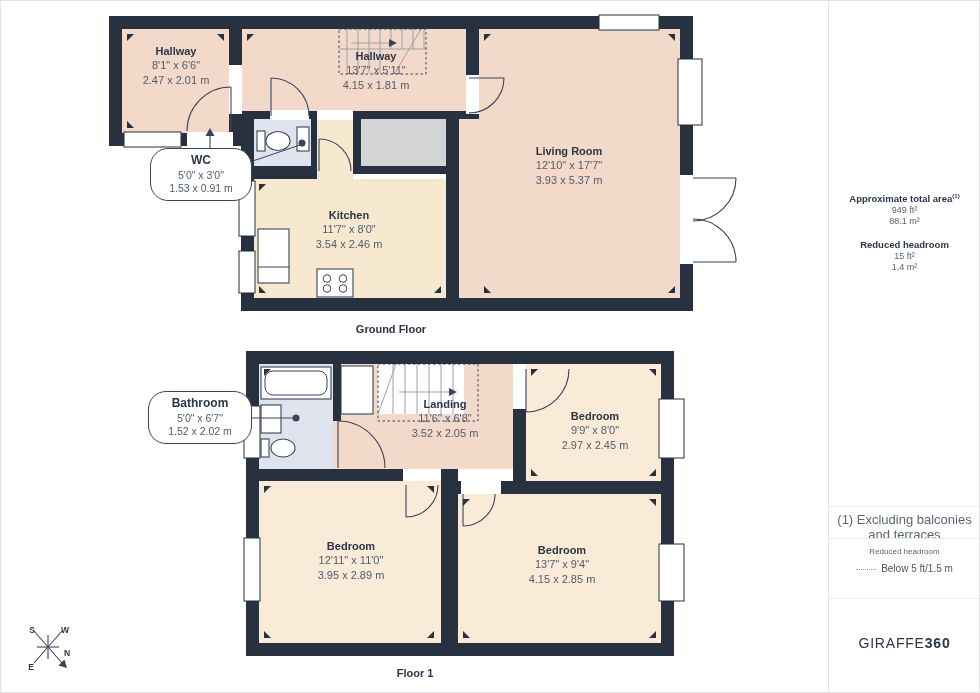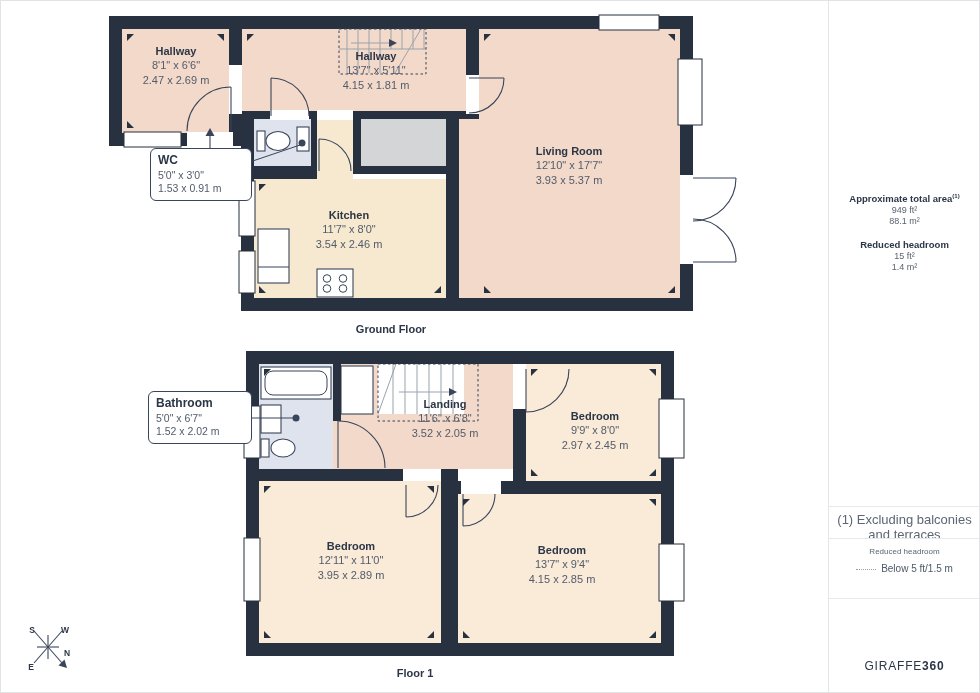--- a/index.html
+++ b/index.html
@@ -25,40 +25,40 @@
   .leader{stroke:var(--line);stroke-width:1;}
   .dot{fill:var(--line);}
   .arrowfill{fill:var(--line);}
   .ctxt{font:700 8.5px "Liberation Sans",sans-serif;fill:#2b3647;}
   .cline{stroke:var(--line);stroke-width:1.1;}
 
   
   .room-label{position:absolute;transform:translateX(-50%);text-align:center;color:#2b3647;line-height:1.3;z-index:3;white-space:nowrap;}
   .rname{font-weight:700;font-size:11px;color:#2b3647;}
   .rdim{font-size:11px;color:#525c6c;}
-  .label-box{position:absolute;z-index:3;background:#fff;border:1.5px solid #39455a;border-radius:6px;text-align:left;padding:4px 7px;line-height:1.3;white-space:nowrap;}
+  .label-box{position:absolute;z-index:3;background:#fff;border:1.5px solid #39455a;border-radius:18px;text-align:center;padding:4px 7px;line-height:1.3;white-space:nowrap;}
   .label-box .rname{font-size:12px;}
   .label-box .rdim{font-size:10.5px;}
   .floor-title{position:absolute;transform:translateX(-50%);font-weight:700;font-size:11px;color:#2b3647;z-index:3;}
 
   
   .sidebar{position:absolute;left:827px;top:0;width:151px;height:691px;background:#fff;border-left:1px solid #e4e5e7;}
   .sb-divider{position:absolute;left:0;right:0;border-top:1px solid #e8e9ea;height:0;}
   .sb-area{position:absolute;top:192px;left:0;right:0;text-align:center;}
   .sb-h{font-weight:700;font-size:9.5px;color:#2b3647;}
   .sb-h sup{font-size:6px;}
   .sb-v{font-size:9px;color:#5a6372;margin-top:1px;}
   .sb-h.mt{margin-top:13px;}
   .sb-note{position:absolute;top:511px;left:2px;right:2px;text-align:center;font-size:13px;color:#5c6674;}
   .sb-legend{position:absolute;top:546px;left:0;right:0;text-align:center;}
   .sb-lh{font-size:8px;color:#5c6674;}
   .sb-ll{margin-top:7px;font-size:10px;color:#4e5866;}
   .sb-ll .dash{display:inline-block;width:20px;border-top:1px dotted #98a0ab;vertical-align:middle;margin-right:5px;}
   .sb-disc{position:absolute;top:603px;left:9px;right:9px;text-align:center;font-size:7.6px;line-height:1.5;color:#5c6674;}
-  .sb-brand{position:absolute;top:658px;left:0;right:0;text-align:center;font-size:12px;letter-spacing:.8px;color:#2b3647;}
+  .sb-brand{position:absolute;top:634px;left:0;right:0;text-align:center;font-size:14px;letter-spacing:.8px;color:#2b3647;}
   .sb-brand .b2{font-weight:700;}
 </style>
 </head>
 <body>
 
 <div class="card">
 
   <svg class="plan" viewBox="0 0 980 693">
 
     <g>
@@ -283,21 +283,21 @@
       <text class="ctxt" x="31" y="632" text-anchor="middle">S</text>
       <text class="ctxt" x="64" y="632" text-anchor="middle">W</text>
       <text class="ctxt" x="30" y="669" text-anchor="middle">E</text>
       <text class="ctxt" x="66" y="655" text-anchor="middle">N</text>
     </g>
   </svg>
 
   <div class="room-label" style="left:175px;top:43px">
     <div class="rname">Hallway</div>
     <div class="rdim">8'1" x 6'6"</div>
-    <div class="rdim">2.47 x 2.69 m</div>
+    <div class="rdim">2.47 x 2.01 m</div>
   </div>
   <div class="room-label" style="left:375px;top:48px">
     <div class="rname">Hallway</div>
     <div class="rdim">13'7" x 5'11"</div>
     <div class="rdim">4.15 x 1.81 m</div>
   </div>
   <div class="label-box" style="left:149px;top:147px;width:86px">
     <div class="rname">WC</div>
     <div class="rdim">5'0" x 3'0"</div>
     <div class="rdim">1.53 x 0.91 m</div>

